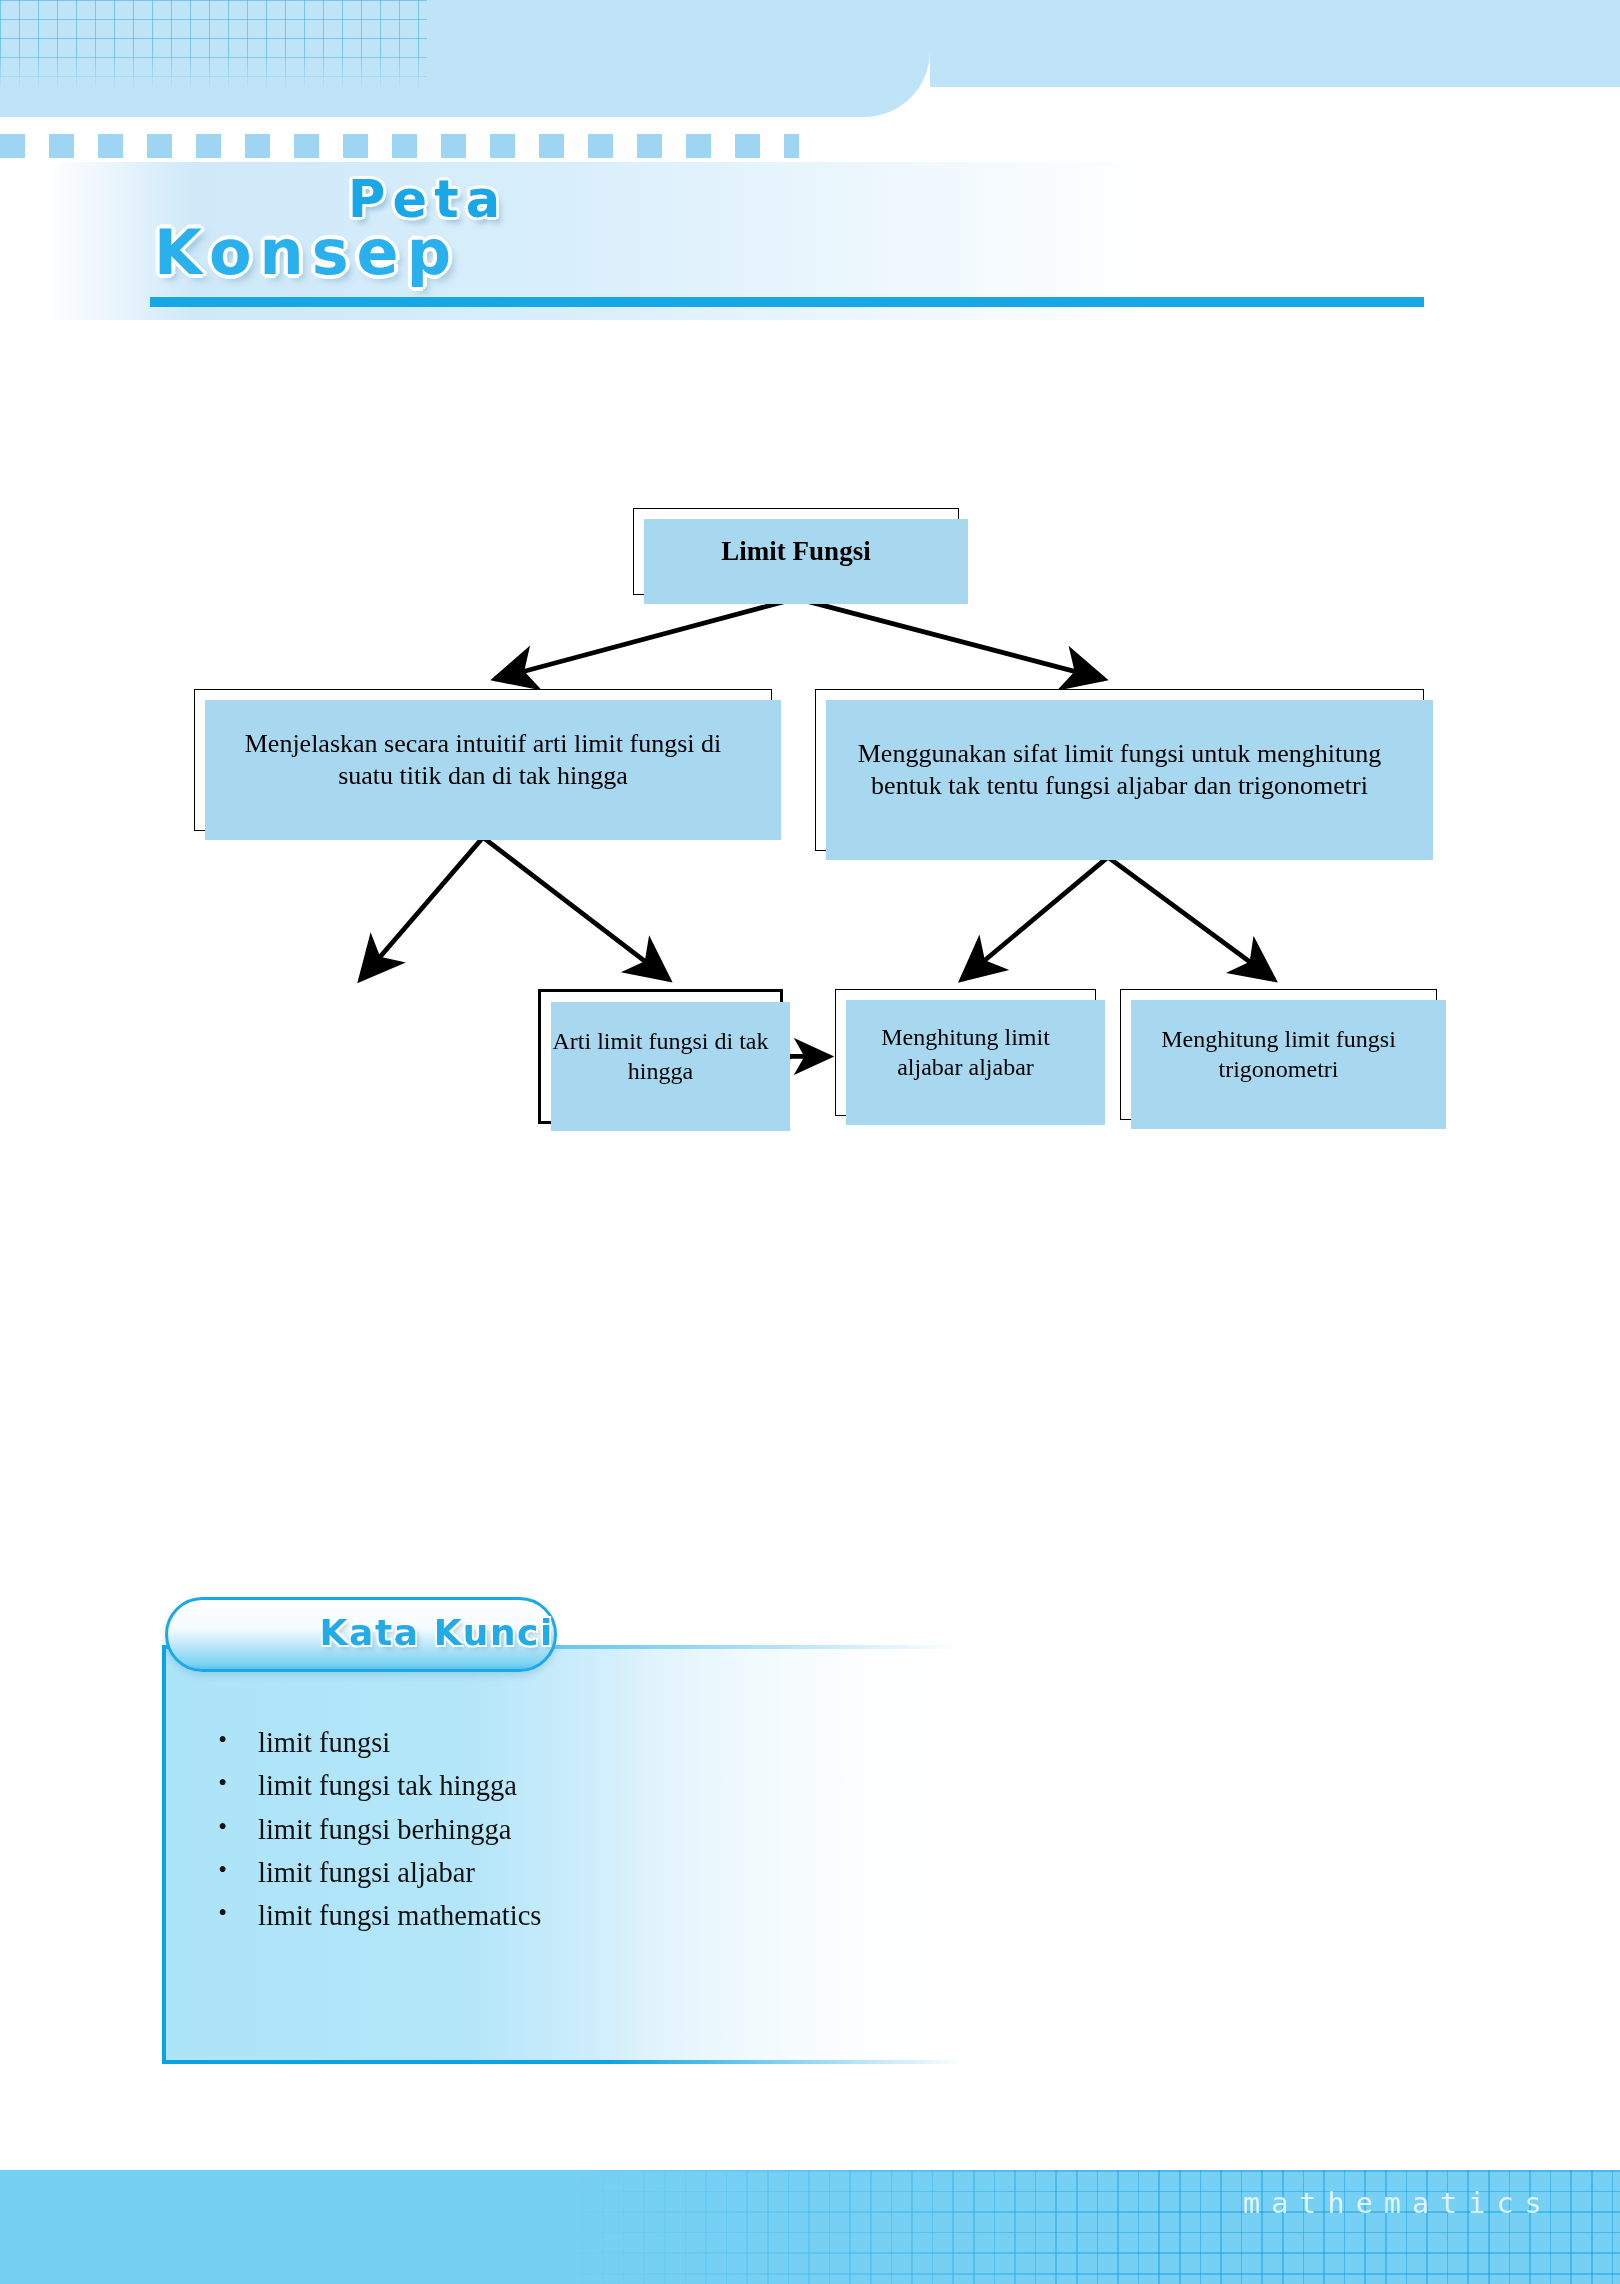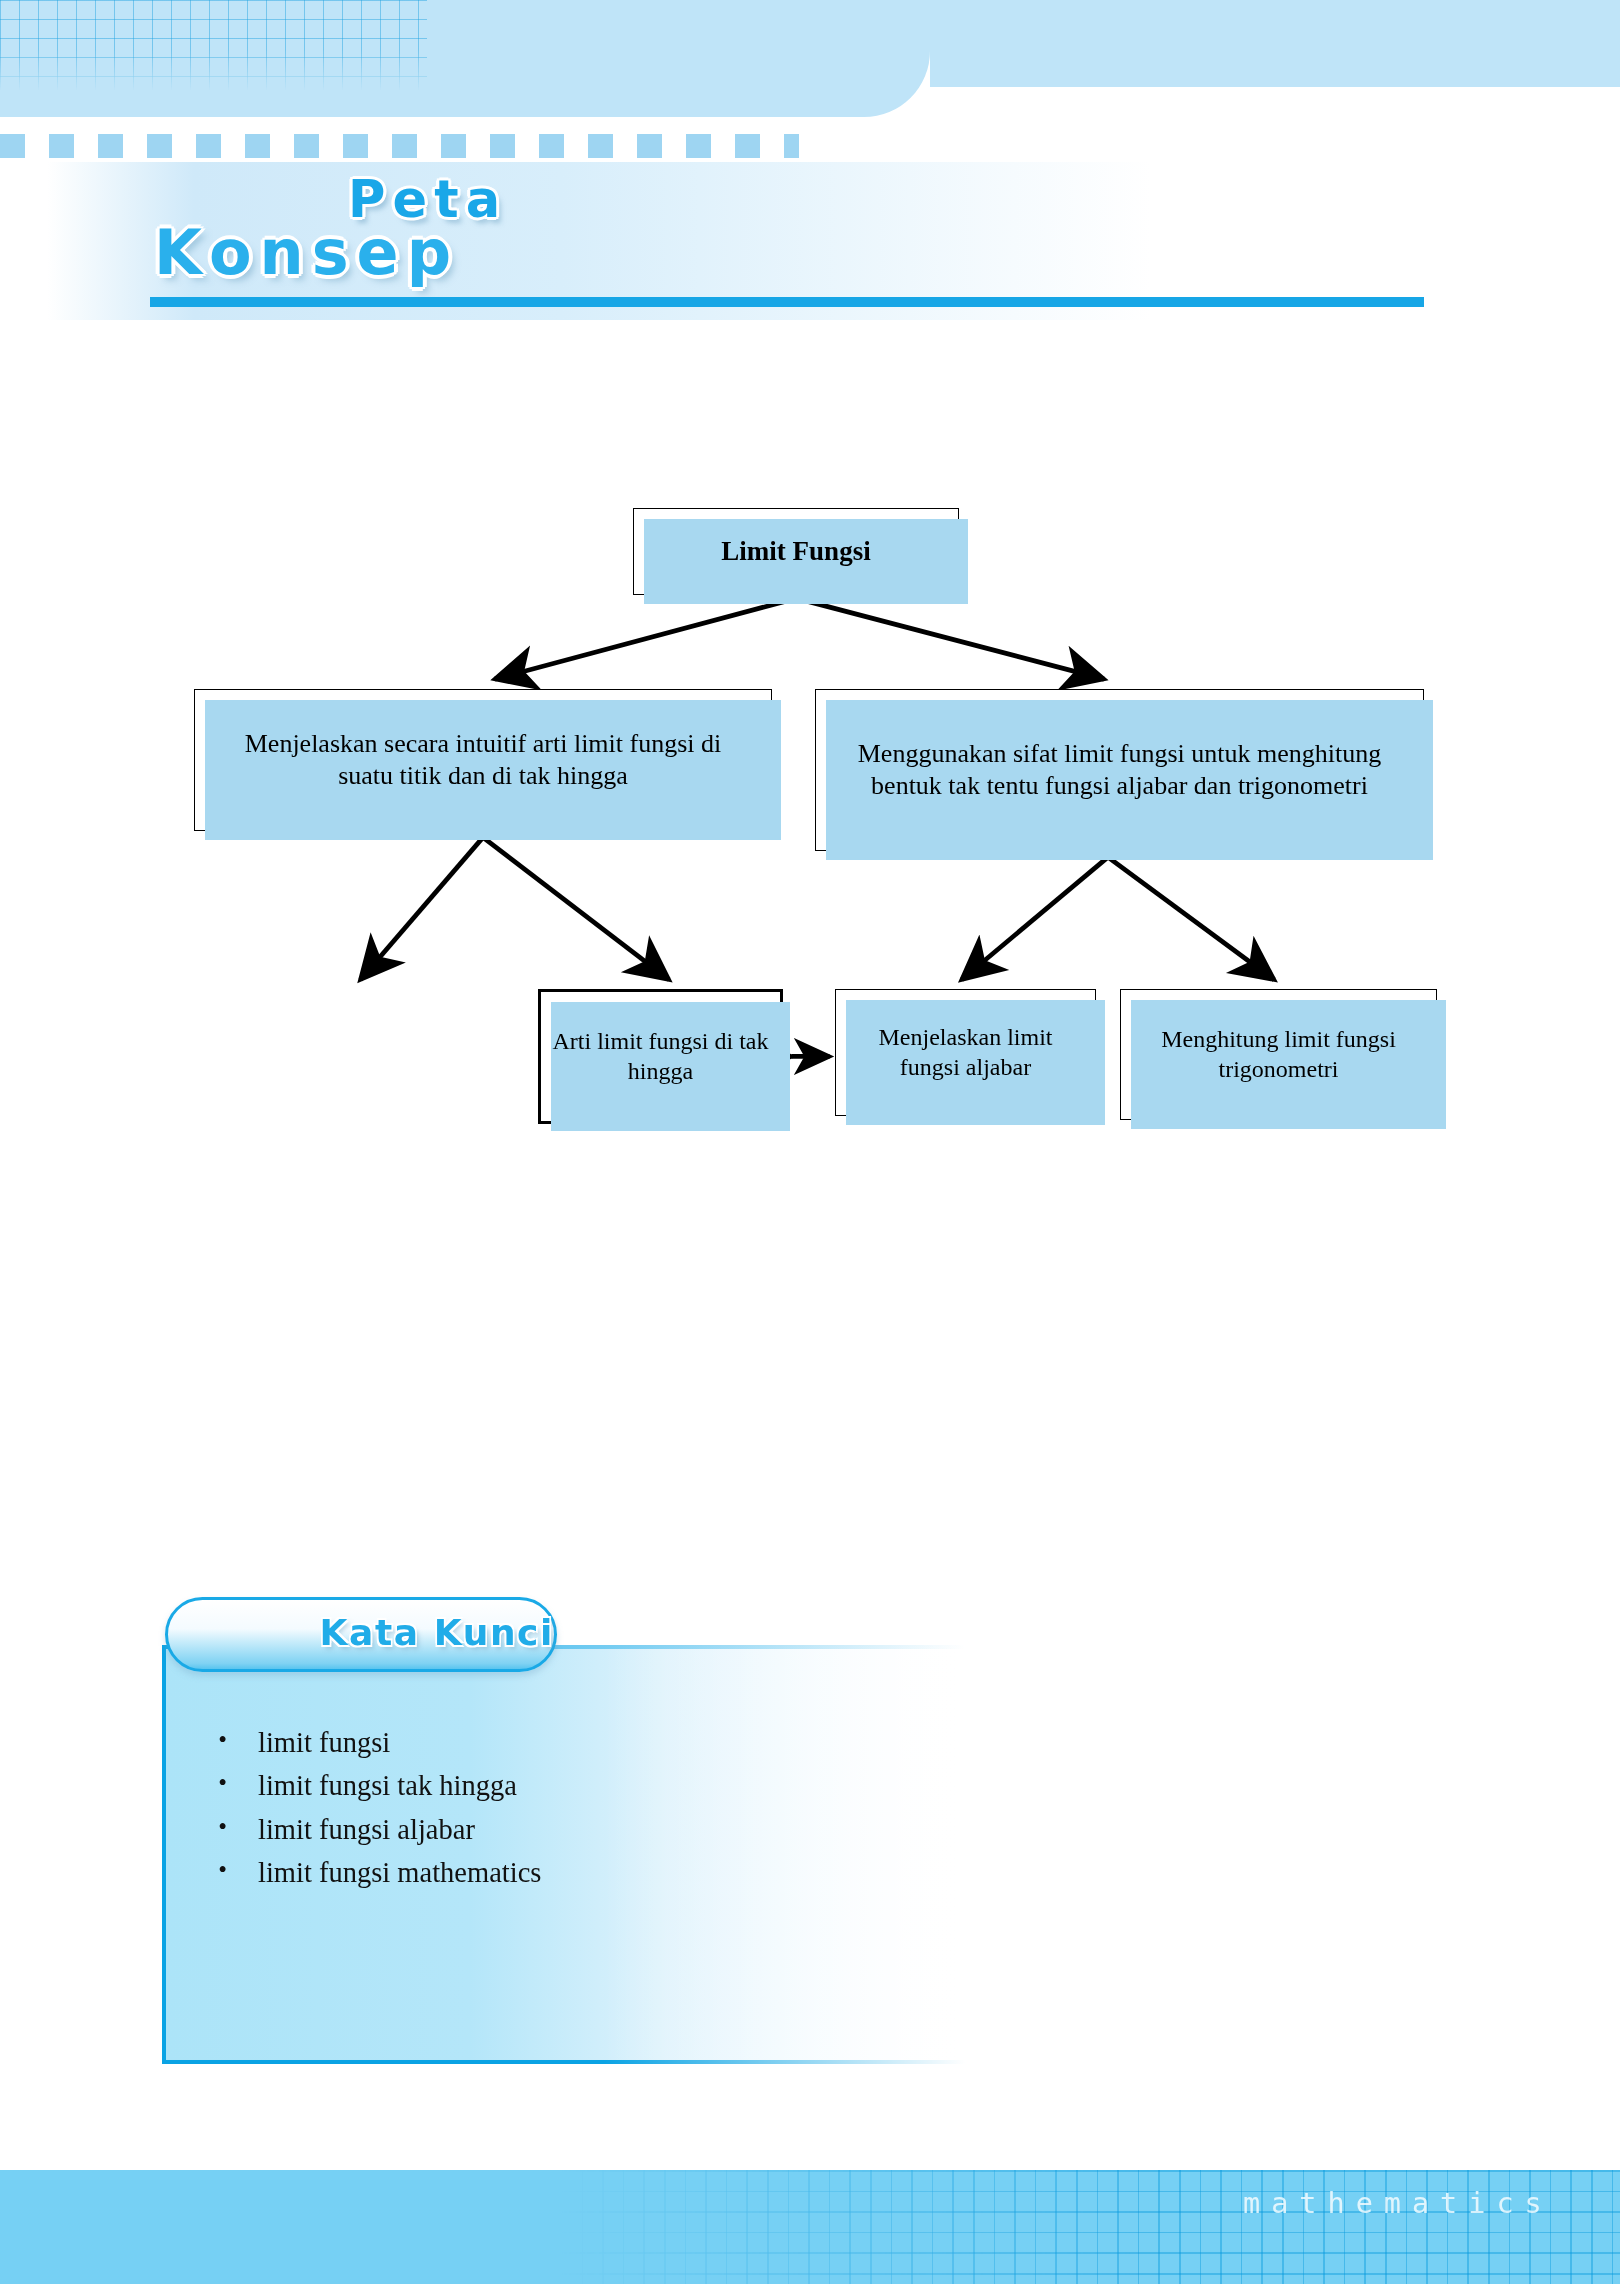--- a/index.html
+++ b/index.html
@@ -202,39 +202,40 @@
   </div>
 
 
   <div class="node node-l2-b">
     <span class="shadow"></span>
     <span>Arti limit fungsi di tak hingga</span>
   </div>
 
   <div class="node node-l2-c">
     <span class="shadow"></span>
-    <span>Menjelaskan limit fungsi aljabar</span>
+    <span>Menghitung limit aljabar aljabar</span>
   </div>
 
   <div class="node node-l2-d">
     <span class="shadow"></span>
     <span>Menghitung limit fungsi trigonometri</span>
   </div>
 
 </div>
 
 <div id="kata-kunci-box"></div>
 <div id="kata-kunci-fade"></div>
 <div id="kata-kunci-topline"></div>
 <div id="kata-kunci-pill">
   <span>Kata Kunci</span>
 </div>
 <ul id="kata-kunci-list">
   <li>limit fungsi</li>
   <li>limit fungsi tak hingga</li>
+  <li>limit fungsi berhingga</li>
   <li>limit fungsi aljabar</li>
   <li>limit fungsi mathematics</li>
 </ul>
 
 <div id="footer">
   <div id="footer-grid"></div>
 </div>
 <div id="footer-word">mathematics</div>
 
 

